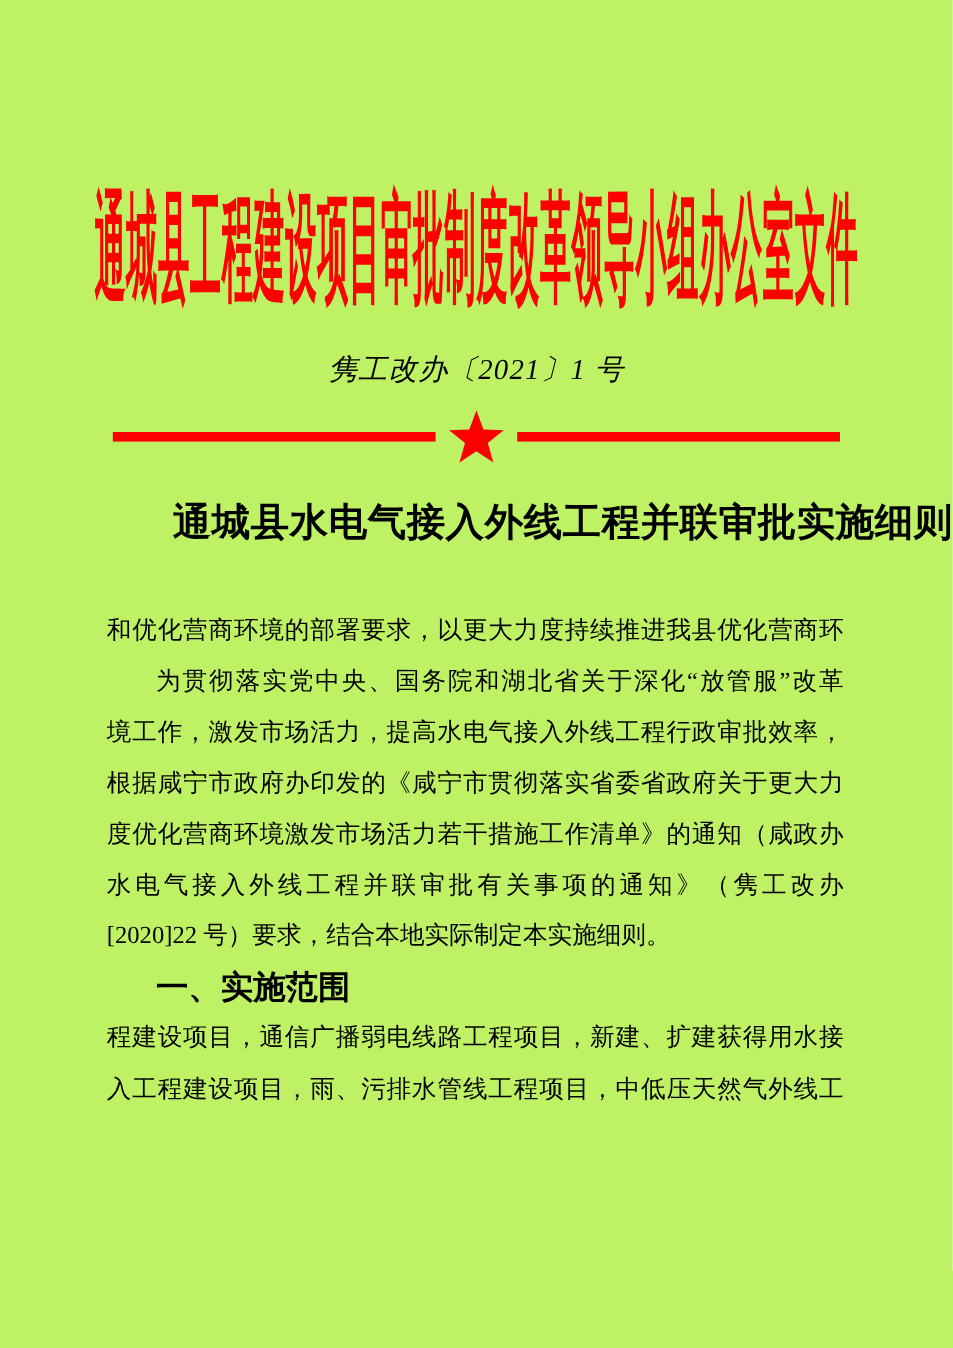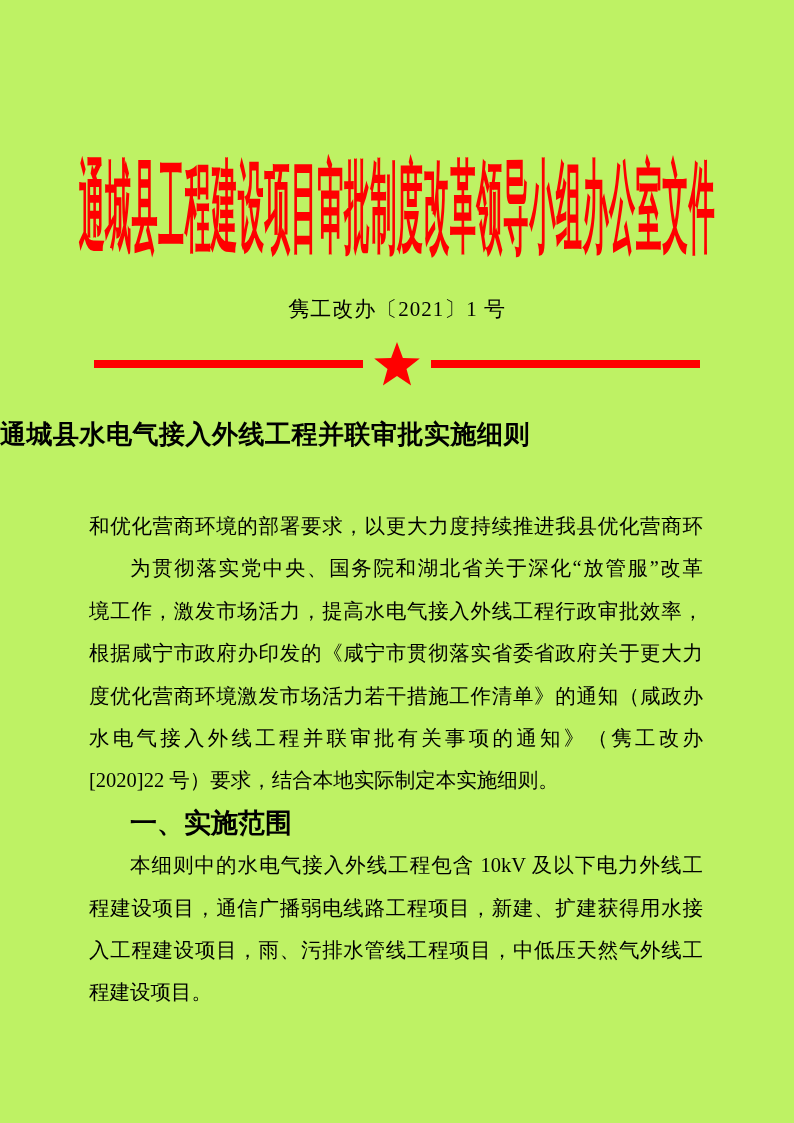--- a/index.html
+++ b/index.html
@@ -38,23 +38,24 @@
     letter-spacing: 2px;
   }
 
   
   .doc-number {
     position: absolute;
     top: 296px;
     left: 0;
     width: 100%;
     text-align: center;
-    font-size: 21px;
+    font-size: 24px;
     line-height: 27px;
     letter-spacing: 1px;
+    font-style: italic;
   }
 
   
   .divider {
     position: absolute;
     top: 340px;
     left: 94px;
     right: 94px;
     height: 48px;
     display: flex;
@@ -68,22 +69,22 @@
   }
   .divider .star { width: 50px; height: 48px; flex: 0 0 auto; }
 
   
   .doc-title {
     position: absolute;
     top: 410px;
     left: 0;
     width: 100%;
     margin: 0;
-    text-align: left;
-    font-size: 26px;
+    text-align: right;
+    font-size: 32px;
     line-height: 50px;
     font-weight: bold;
     letter-spacing: 0.5px;
     font-family: "Liberation Serif", serif;
   }
 
   
   .body-text {
     position: absolute;
     top: 505px;
@@ -134,19 +135,17 @@
     <div class="line">和优化营商环境的部署要求，以更大力度持续推进我县优化营商环</div>
     <div class="line indent">为贯彻落实党中央、国务院和湖北省关于深化“放管服”改革</div>
     <div class="line">境工作，激发市场活力，提高水电气接入外线工程行政审批效率，</div>
     <div class="line">根据咸宁市政府办印发的《咸宁市贯彻落实省委省政府关于更大力</div>
     <div class="line">度优化营商环境激发市场活力若干措施工作清单》的通知（咸政办</div>
     <div class="line">水电气接入外线工程并联审批有关事项的通知》（隽工改办</div>
     <div class="line last">[2020]22 号）要求，结合本地实际制定本实施细则。</div>
 
     <div class="line heading">一、实施范围</div>
 
-    <div class="line indent">本细则中的水电气接入外线工程包含 10kV 及以下电力外线工</div>
     <div class="line">程建设项目，通信广播弱电线路工程项目，新建、扩建获得用水接</div>
     <div class="line">入工程建设项目，雨、污排水管线工程项目，中低压天然气外线工</div>
-    <div class="line last">程建设项目。</div>
   </div>
 
 </div>
 
 </body></html>

